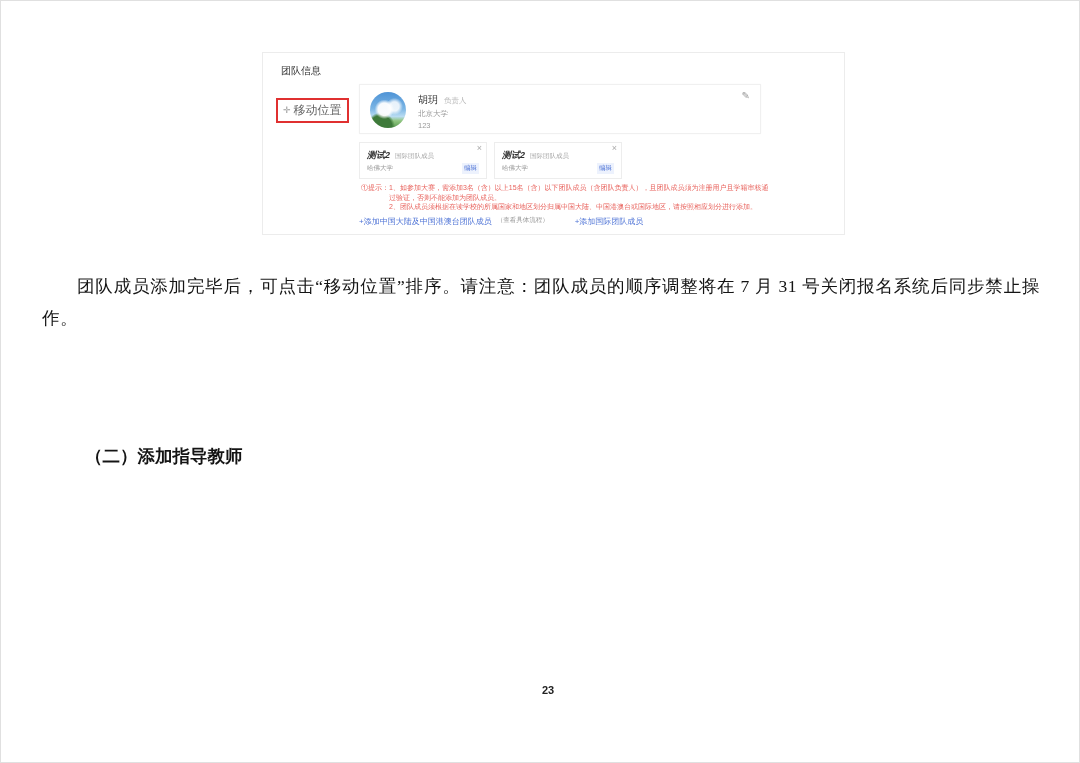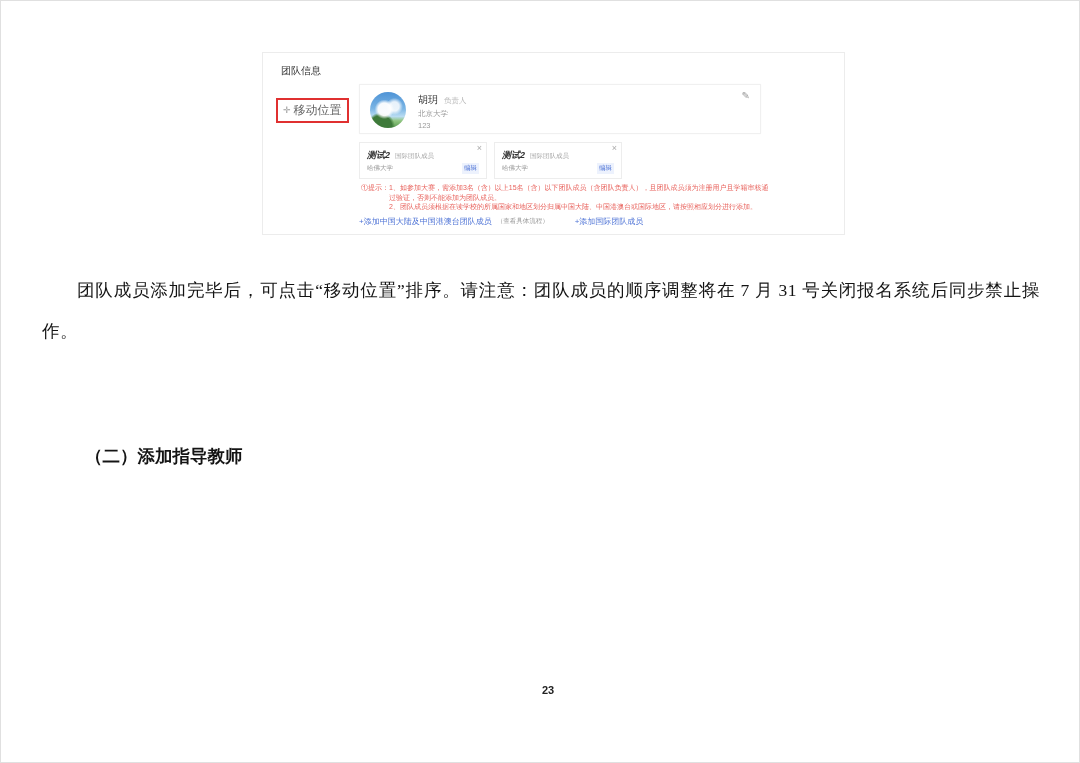--- a/index.html
+++ b/index.html
@@ -51,29 +51,29 @@
   .mname { font-size:9px; font-weight:bold; font-style:italic; color:#333; }
   .mrole { font-size:6.5px; color:#a8a8a8; }
   .mini-bottom { position:absolute; left:7px; right:7px; bottom:4px; display:flex; justify-content:space-between; align-items:center; }
   .mschool { font-size:6.5px; color:#9a9a9a; }
   .maction { font-size:6.5px; color:#4f74d6; background:#edf2fd; padding:1px 2px; cursor:pointer; }
 
   .tips { position:absolute; left:98px; top:130px; width:414px; display:flex; color:#e8625c; font-size:7px; line-height:9.5px; }
   .tips .prefix { white-space:nowrap; }
   .tips .items { flex:1; }
 
-  .add-row { position:absolute; left:96px; top:163px; display:flex; align-items:center; }
+  .add-row { position:absolute; left:96px; top:163px; display:flex; align-items:flex-start; }
   .blue-link { font-size:8px; color:#4f74d6; cursor:pointer; }
   .view-proc { font-size:6.5px; color:#9a9a9a; margin-left:5px; }
   .gap2 { margin-left:26px; }
 
   
   .para {
     position:absolute; left:42px; top:270px; width:998px;
-    font-size:17.5px; line-height:41px; text-align:justify; text-indent:2em;
+    font-size:17.5px; line-height:32px; text-align:justify; text-indent:2em;
     letter-spacing:0.5px; color:#141414;
   }
   .heading {
     position:absolute; left:85px; top:444px; font-size:17.5px; font-weight:bold; color:#141414;
   }
   .pageno {
     position:absolute; left:0; top:684px; width:100%; text-align:center;
     font-family:"Liberation Sans", sans-serif; font-size:11px; font-weight:bold; color:#222;margin-left:8px;
   }
 </style>

